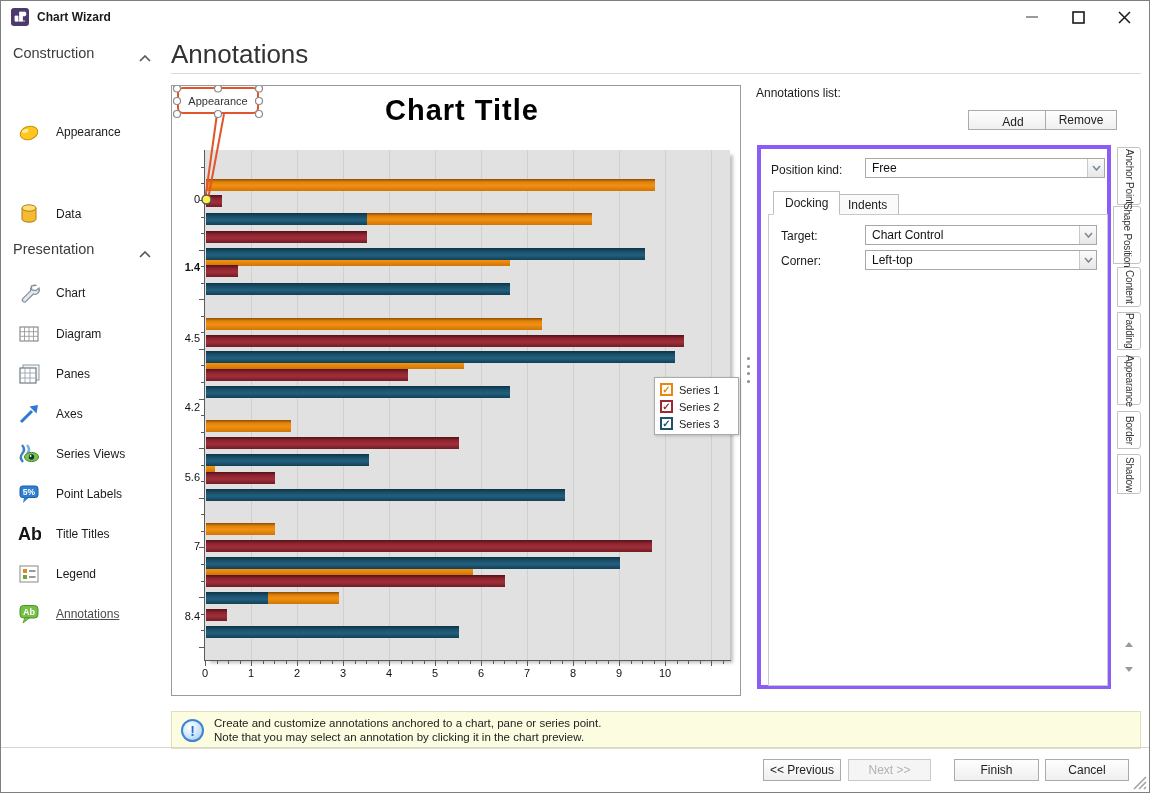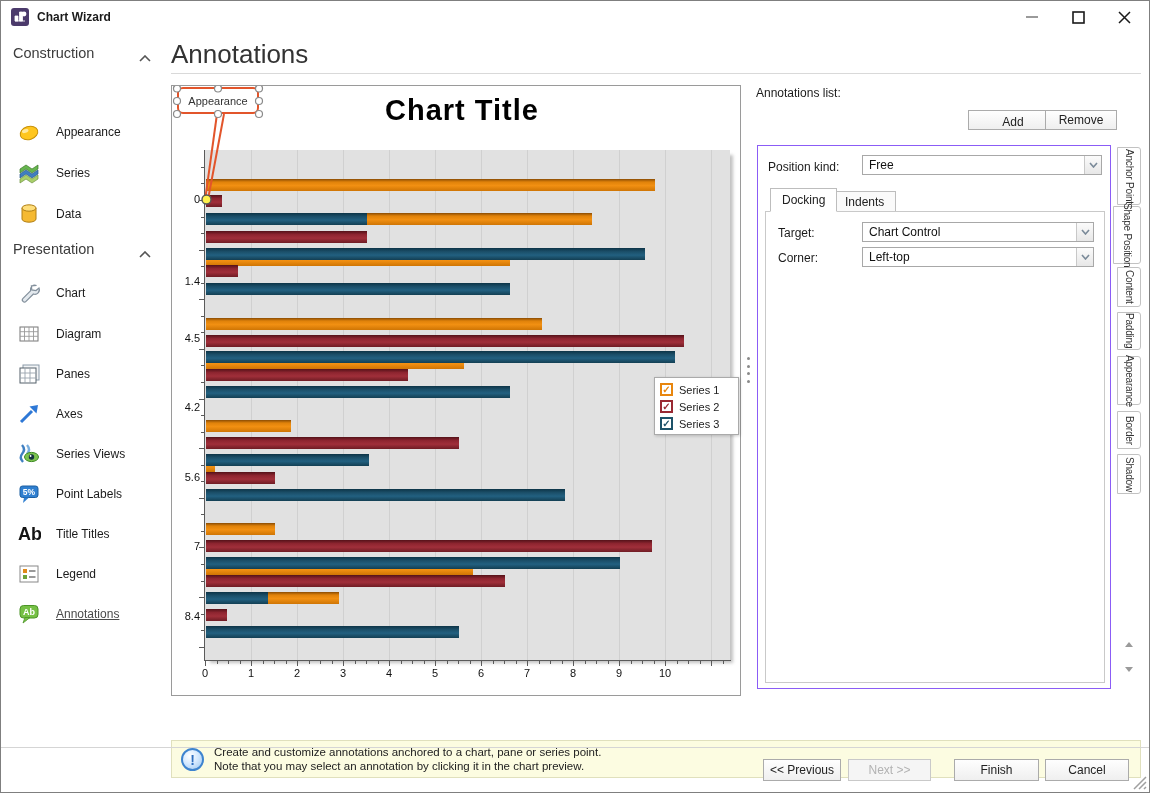--- a/index.html
+++ b/index.html
@@ -52,32 +52,32 @@
   .splitter { position:absolute; left:744px; top:356px; width:6px; height:26px; display:flex; flex-direction:column; justify-content:space-between; align-items:center; cursor:col-resize; }
   .splitter i { width:3px; height:3px; background:#8a8a8a; border-radius:50%; }
 
   
   .opt-label { position:absolute; font-size:12px; color:#1b1b1b; white-space:nowrap; }
   .dd { position:absolute; background:#fff; border:1px solid #a8a8a8; display:flex; align-items:center; font-size:12px; color:#111; cursor:pointer; }
   .dd-val { flex:1; padding:0 6px; white-space:nowrap; overflow:hidden; }
   .dd-btn { width:17px; align-self:stretch; display:flex; align-items:center; justify-content:center; background:linear-gradient(#fbfbfb,#e7e7e7); border-left:1px solid #c8c8c8; }
   .btn { position:absolute; border:1px solid #ababab; background:linear-gradient(#fefefe,#efefef); font-size:12px; color:#222; display:flex; align-items:center; justify-content:center; cursor:pointer; }
   .btn.disabled { color:#b2b2b2; border-color:#c9c9c9; background:#f5f5f5; cursor:default; }
-  .groupbox { position:absolute; left:756px; top:144px; width:354px; height:544px; border:1px solid #8b5cf6; background:#fff; }
+  .groupbox { position:absolute; left:756px; top:144px; width:354px; height:544px; border:4px solid #8b5cf6; background:#fff; }
   .htab { position:absolute; border:1px solid #bdbdbd; background:#fafafa; font-size:12px; color:#222; padding:0 11px; display:flex; align-items:center; cursor:pointer; }
   .htab.active { background:#fff; border-bottom:1px solid #fff; z-index:2; }
   .tabpage { position:absolute; left:7px; top:65px; width:340px; height:472px; border:1px solid #c9c9c9; background:#fff; }
   .vtab { position:absolute; left:1116px; width:24px; border:1px solid #c2c2c2; background:#fff; border-radius:0 3px 3px 0; writing-mode:vertical-rl; font-size:10px; letter-spacing:-0.2px; color:#333; display:flex; align-items:center; justify-content:center; cursor:pointer; white-space:nowrap; }
   .vtab.active { left:1112px; width:28px; z-index:3; }
   .varrow { position:absolute; left:1124px; width:0; height:0; border-left:4px solid transparent; border-right:4px solid transparent; cursor:pointer; }
   .varrow.up { border-bottom:5px solid #9a9a9a; }
   .varrow.down { border-top:5px solid #9a9a9a; }
 
   
-  .infobar { position:absolute; left:170px; top:739px; width:970px; height:38px; background:#fcfce1; border:1px solid #e0e0bd;padding-left:7px; }
+  .infobar { position:absolute; left:170px; top:710px; width:970px; height:38px; background:#fcfce1; border:1px solid #e0e0bd;padding-left:7px; }
   .info-icon { position:absolute; left:9px; top:7px; width:23px; height:23px; border-radius:50%; border:2px solid #3e84cf; background:radial-gradient(circle at 7px 6px,#ffffff,#d6eaff 45%,#9cc6ef); color:#2f6fc0; font-weight:900; font-size:14px; display:flex; align-items:center; justify-content:center; }
   .info-icon::after { content:"!"; }
   .info-line { position:absolute; left:42px; font-size:11.5px; color:#222; white-space:nowrap; }
   .footer-sep { position:absolute; left:0; top:746px; width:1150px; height:1px; background:#d5d5d5; }
   .grip { position:absolute; right:2px; bottom:2px; }
 </style>
 </head>
 <body>
 
 <div class="window">
@@ -112,28 +112,20 @@
           <path d="M1 6 L6 1 L11 6" stroke="#555" fill="none" stroke-width="1.6"></path>
         </svg></div>
       <div class="side-item" style="top: 81px;">
         <div class="ic"><svg width="24" height="24" viewBox="0 0 24 24">
             <g transform="rotate(-18 12 13)">
               <ellipse cx="12" cy="13" rx="9" ry="6.5" fill="#ffc61e" stroke="#c89108"></ellipse>
               <ellipse cx="9" cy="10" rx="3.4" ry="1.8" fill="#ffe9a0"></ellipse>
             </g>
           </svg></div>
         <div class="lbl">Appearance</div>
-      </div>
-      <div class="side-item" style="top: 122px;">
-        <div class="ic"><svg width="24" height="24" viewBox="0 0 24 24">
-            <path d="M3 8 L9 4 L15 8 L21 4 L21 8 L15 12 L9 8 L3 12 Z" fill="#67b64f" stroke="#3d7a2a" stroke-width="0.7"></path>
-            <path d="M3 13 L9 9 L15 13 L21 9 L21 13 L15 17 L9 13 L3 17 Z" fill="#3f7fc1" stroke="#255586" stroke-width="0.7"></path>
-            <path d="M3 18 L9 14 L15 18 L21 14 L21 18 L15 22 L9 18 L3 22 Z" fill="#a9cf6a" stroke="#6e9440" stroke-width="0.7"></path>
-          </svg></div>
-        <div class="lbl">Series</div>
       </div>
       <div class="side-item" style="top: 163px;">
         <div class="ic"><svg width="24" height="24" viewBox="0 0 24 24">
             <path d="M5 6 V17 A7 3.2 0 0 0 19 17 V6" fill="#f5b932" stroke="#b07e14"></path>
             <ellipse cx="12" cy="6" rx="7" ry="3.2" fill="#ffde7a" stroke="#b07e14"></ellipse>
           </svg></div>
         <div class="lbl">Data</div>
       </div>
       <div class="side-header" style="top: 208px;">Presentation</div>
       <div class="side-chevron" style="top: 211px;"><svg width="12" height="7" viewBox="0 0 12 7">
@@ -256,21 +248,21 @@
         <div class="bar bs2" style="top: 406.9px; width: 414px; z-index: 2;"></div>
         <div class="bar bs1" style="top: 424.7px; width: 299px; z-index: 2;"></div>
         <div class="bar bs2" style="top: 442.1px; width: 62.1px; z-index: 2;"></div>
         <div class="bar bs1" style="top: 459px; width: 20.7px; z-index: 2;"></div>
         <div class="bar bs2" style="top: 475.9px; width: 253px; z-index: 2;"></div>
       </div>
     <div class="axis-y"></div>
     <div class="axis-x"></div>
     <div id="axisdeco">
         <div class="ylab" style="top: 107px;">0</div>
-        <div class="ylab" style="top: 189px;">1.4</div>
+        <div class="ylab" style="top: 175px; font-weight: bold;">1.4</div>
         <div class="ylab" style="top: 245.992px;">4.5</div>
         <div class="ylab" style="top: 315.488px;">4.2</div>
         <div class="ylab" style="top: 384.984px;">5.6</div>
         <div class="ylab" style="top: 454.48px;">7</div>
         <div class="ylab" style="top: 523.976px;">8.4</div>
         <div class="tick" style="left: 29px; top: 80.9067px; width: 3px; height: 1px;"></div>
         <div class="tick" style="left: 29px; top: 97.4533px; width: 3px; height: 1px;"></div>
         <div class="tick" style="left: 27px; top: 114px; width: 5px; height: 1px;"></div>
         <div class="tick" style="left: 29px; top: 130.547px; width: 3px; height: 1px;"></div>
         <div class="tick" style="left: 29px; top: 147.093px; width: 3px; height: 1px;"></div>

